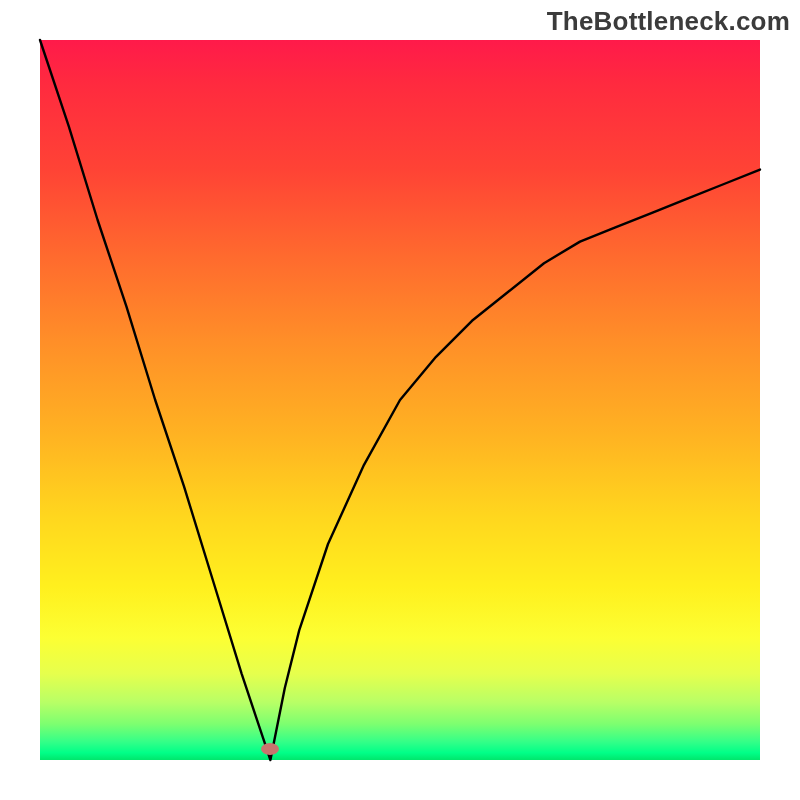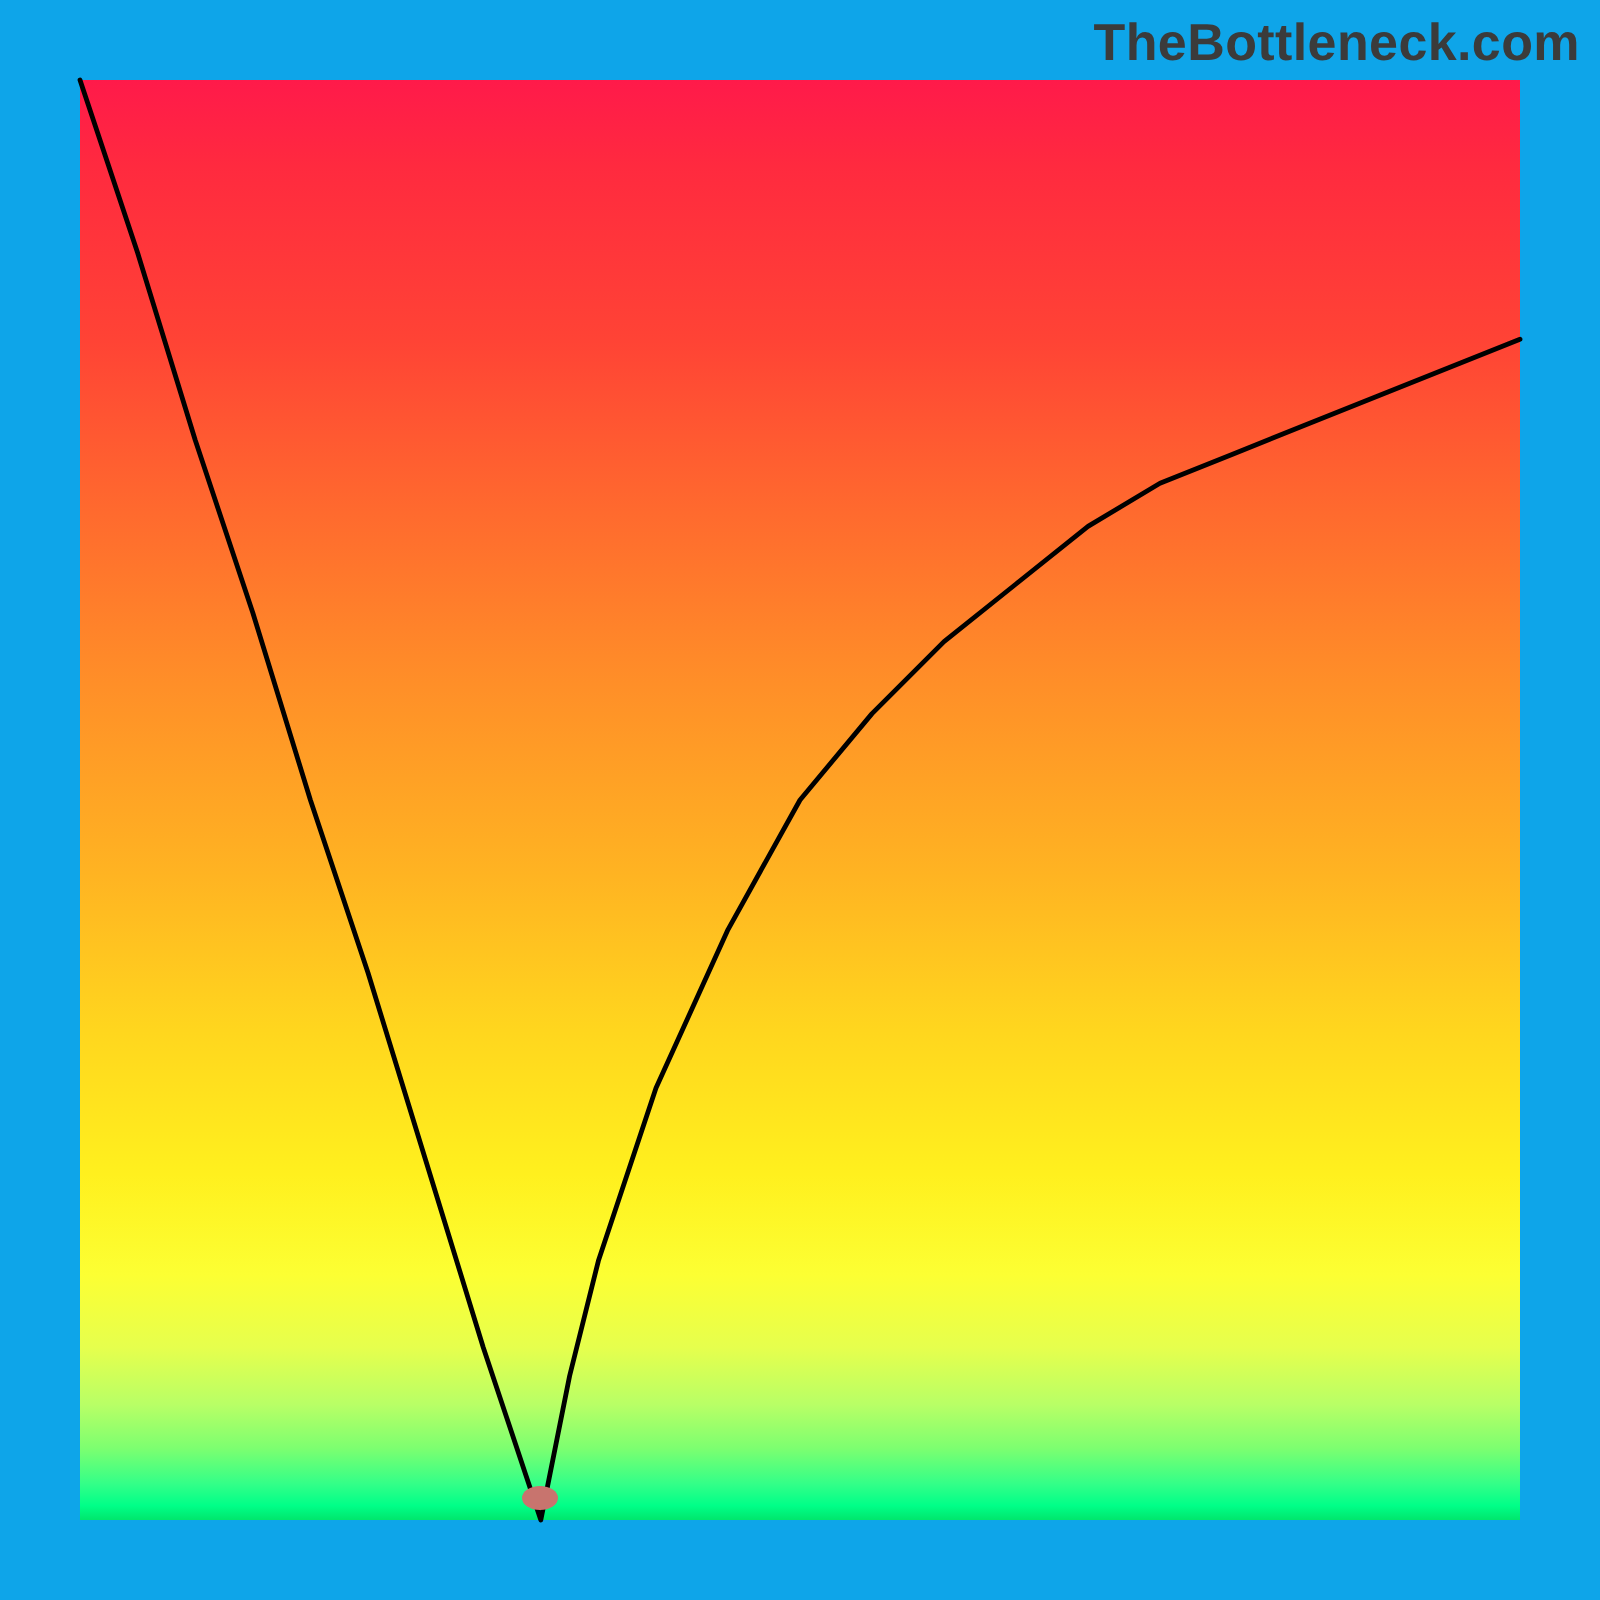--- a/index.html
+++ b/index.html
@@ -7,21 +7,21 @@
     padding: 0;
     background: #000;
     width: 800px;
     height: 800px;
     overflow: hidden;
     font-family: Arial, Helvetica, sans-serif;
   }
   .outer {
     width: 800px;
     height: 800px;
-    background: #0ea5e9;
+    background: #ffffff;
     position: relative;
   }
   .plot {
     position: absolute;
     left: 40px;
     top: 40px;
     width: 720px;
     height: 720px;
     
     background: linear-gradient(to bottom,

